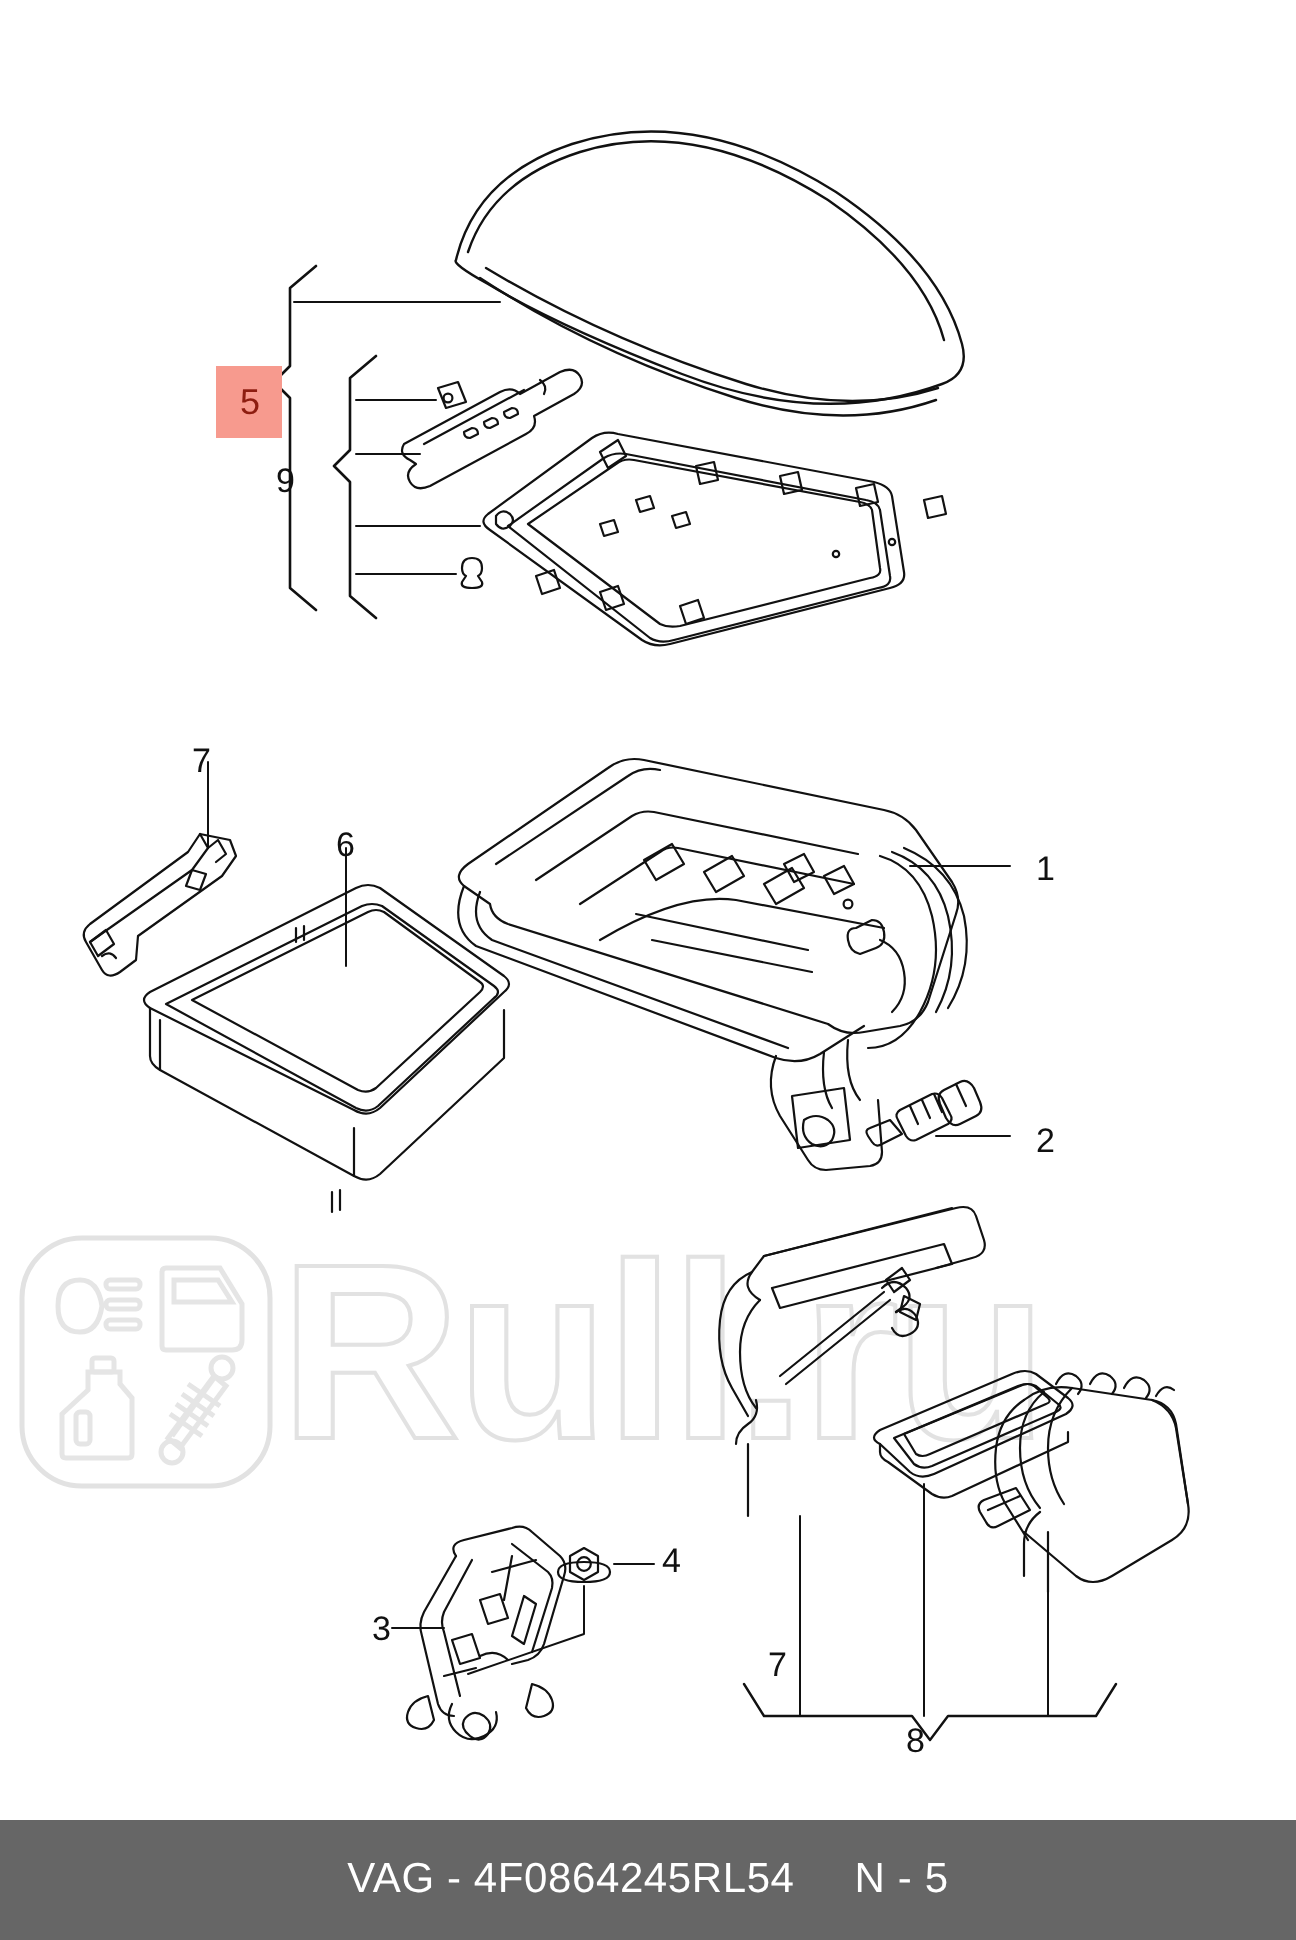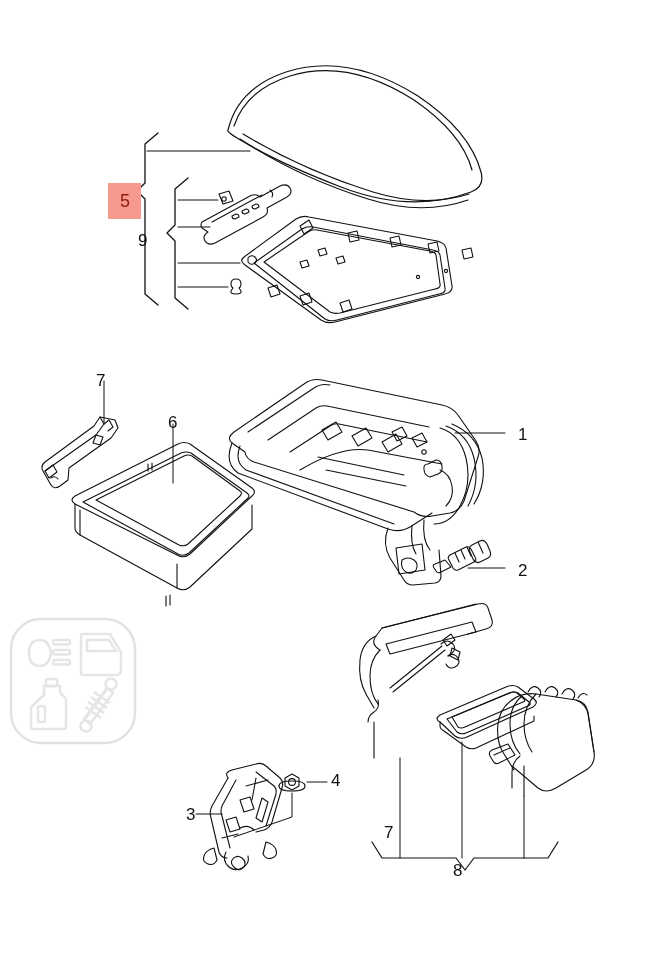--- a/index.html
+++ b/index.html
@@ -93,20 +93,21 @@
         </g>
 
         <g fill="none" stroke="#e5e5e5" stroke-width="2.5">
           <circle cx="103" cy="68" r="5.5"></circle>
           <circle cx="78" cy="110" r="5.5"></circle>
           <path d="M99 73 l-21 29"></path>
           <path d="M86 76 l16 11 M83 81 l16 11 M80 86 l16 11 M77 91 l16 11"></path>
           <path d="M99 72 l-23 31 l6 5 l23 -31 z"></path>
         </g>
       </svg>
+      <div class="wm-text">Rull.ru</div>
     </div>
 
     <svg class="svg-layer" viewBox="0 0 648 910">
       <g fill="none" stroke="#111111" stroke-width="1.1" stroke-linejoin="round" stroke-linecap="round">
 
         <g stroke-width="1.3">
           <path d="M158 133 l-13 11 v39 l-8 8 l8 8 v95 l13 11"></path>
         </g>
 
         <g stroke-width="1.3">
@@ -345,14 +346,20 @@
     <div class="callout" style="left:518px;top:426px;">1</div>
     <div class="callout" style="left:518px;top:562px;">2</div>
 
     <div class="callout" style="left:186px;top:806px;">3</div>
     <div class="callout" style="left:331px;top:772px;">4</div>
     <div class="callout" style="left:384px;top:824px;">7</div>
     <div class="callout" style="left:453px;top:862px;">8</div>
 
   </div>
 
+  <div class="footer">
+    <div class="footer-inner">
+      <span class="footer-code">VAG - 4F0864245RL54</span>
+      <span class="footer-page">N - 5</span>
+    </div>
+  </div>
 
 </div>
 
 </body></html>

